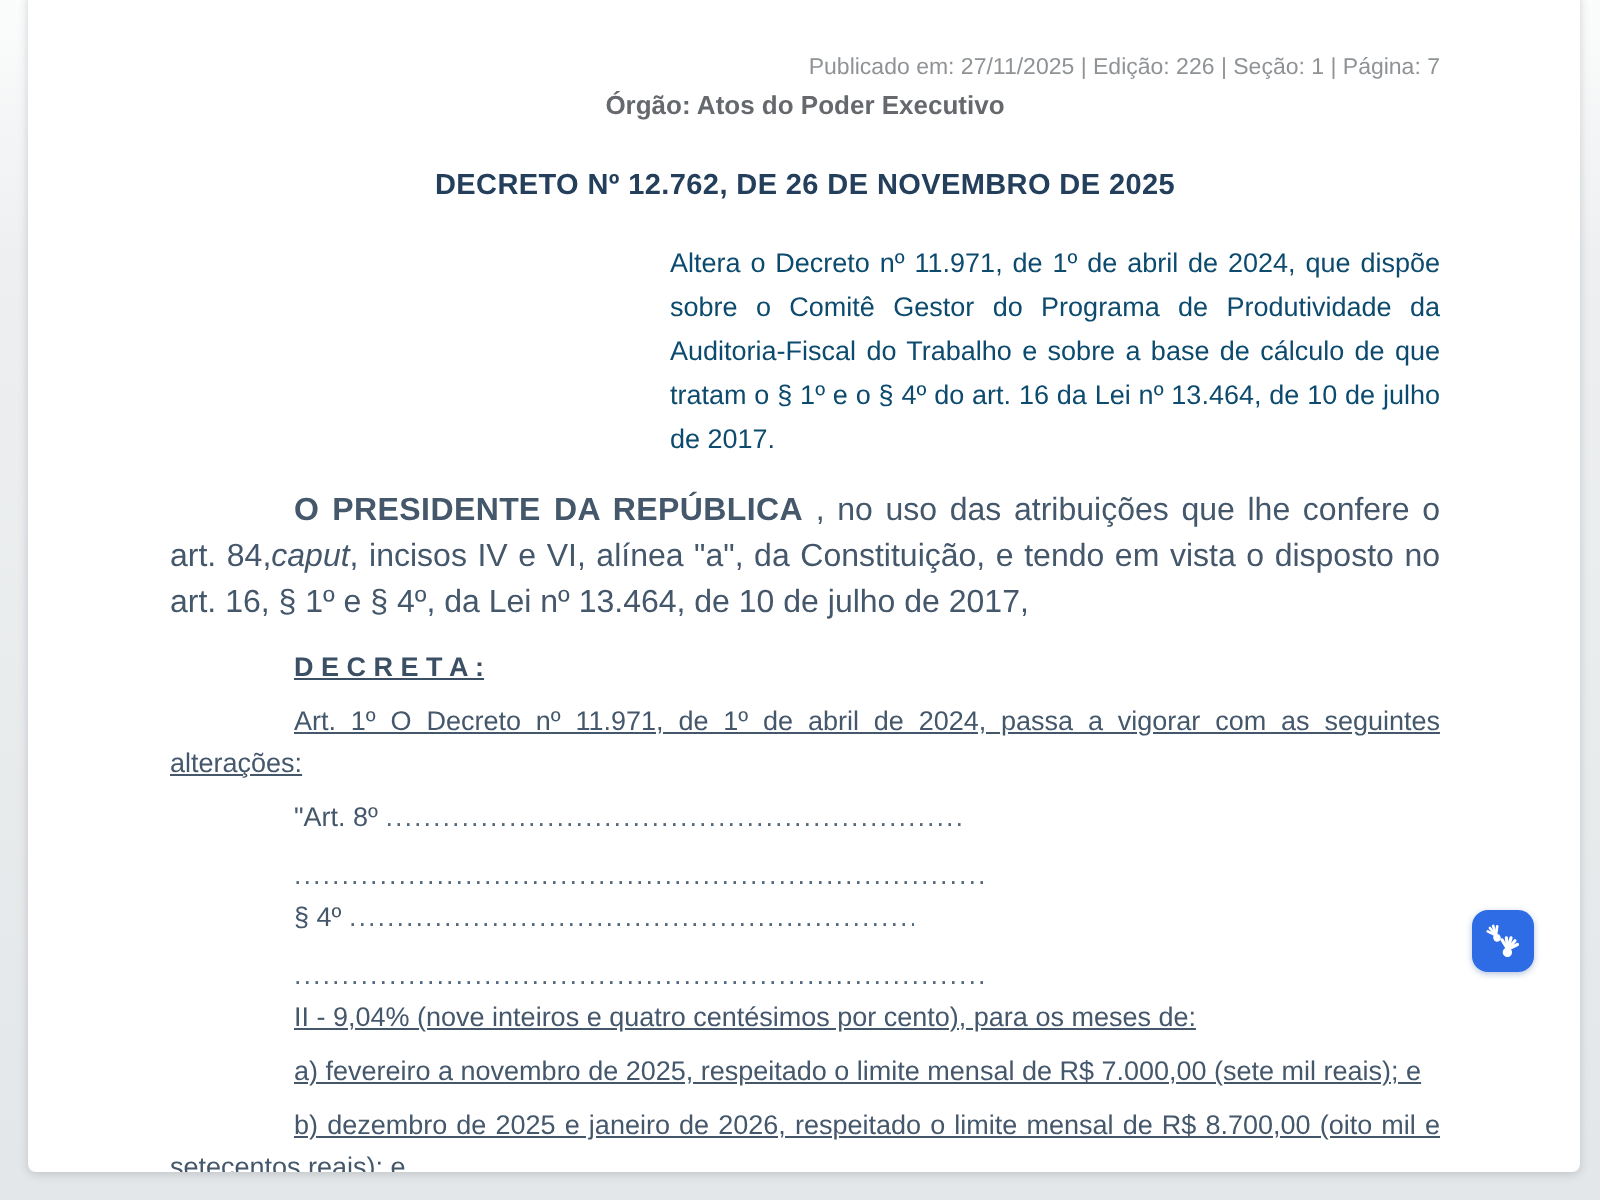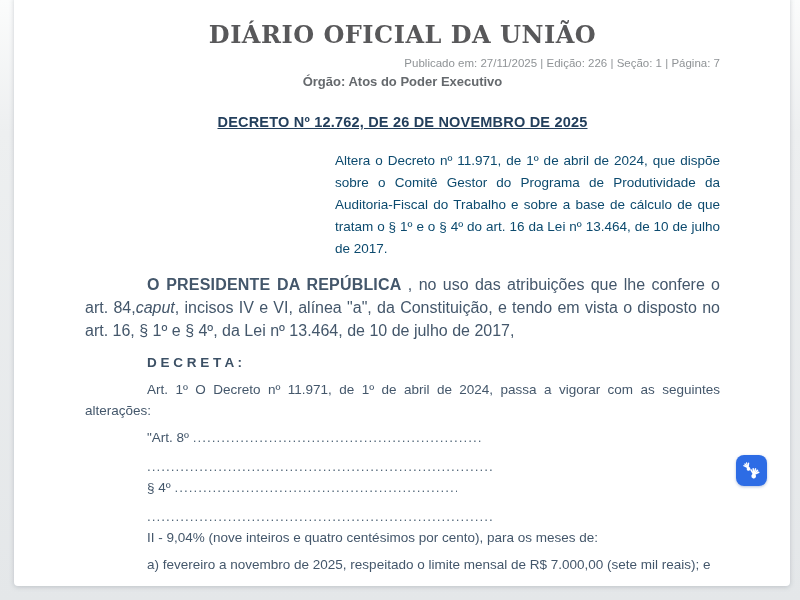--- a/index.html
+++ b/index.html
@@ -9,31 +9,31 @@
   .card{position:absolute;left:14px;top:-4px;width:776px;height:590px;background:#ffffff;
     border-radius:4px;box-shadow:0 1px 5px rgba(90,100,110,.28);overflow:hidden;}
   .doc{padding:24px 70px 0 71px;}
 
   .masthead-title{margin:0;text-align:center;font-family:"DejaVu Serif","Liberation Serif",serif;
     font-size:24px;font-weight:700;color:#58585a;letter-spacing:.5px;}
   .meta{margin-top:8px;text-align:right;font-size:11.5px;color:#8f9396;}
   .organ{margin-top:5px;text-align:center;font-size:13px;font-weight:700;color:#65696d;}
 
   .decree-title{margin:25px 0 0;text-align:center;font-size:14.5px;font-weight:700;
-    color:#233f5c;letter-spacing:.2px;text-decoration:underline;}
+    color:#233f5c;letter-spacing:.2px;}
 
   .summary{margin:20px 0 0 250px;text-align:justify;font-size:13.5px;line-height:22px;color:#0c4a6e;}
 
   .preamble{margin:13px 0 0;text-indent:62px;text-align:justify;font-size:16px;
     line-height:23px;color:#44576b;}
   .preamble b{letter-spacing:.2px;}
 
   .bodytext p{font-size:13.5px;line-height:21px;color:#44576b;margin:0 0 6px;}
   .decreta{font-weight:700;margin-top:10px !important;color:#3c5065 !important;}
-  .indent{text-indent:62px;text-align:justify;}
+  .indent{text-indent:62px;text-align:justify;text-decoration:underline;}
   .dotline{padding-left:62px;white-space:nowrap;overflow:hidden;}
   .dots{display:inline-block;overflow:hidden;white-space:nowrap;vertical-align:bottom;
     letter-spacing:1px;color:#53687a;max-width:288px;}
   .dots-full{max-width:346px;}
   .dots-p4{max-width:283px;}
   .mb8{margin-bottom:8px !important;}
   .mb0{margin-bottom:0 !important;}
 
   .vlibras-btn{position:absolute;left:736px;top:455px;width:31px;height:31px;border:0;
     border-radius:8px;background:#2d6ce5;cursor:pointer;padding:0;
@@ -41,21 +41,20 @@
   .vlibras-btn svg{display:block;margin:0 auto;}
 </style>
 </head>
 <body>
 
 <div class="stage">
   <div class="card">
     <div class="doc">
 
       <header>
-        <h1 class="masthead-title">DIÁRIO OFICIAL DA UNIÃO</h1>
         <div class="meta">Publicado em: 27/11/2025 | Edição: 226 | Seção: 1 | Página: 7</div>
         <div class="organ">Órgão: Atos do Poder Executivo</div>
       </header>
 
       <h2 class="decree-title">DECRETO Nº 12.762, DE 26 DE NOVEMBRO DE 2025</h2>
 
       <p class="summary">Altera o Decreto nº 11.971, de 1º de abril de 2024, que dispõe sobre o Comitê Gestor do Programa de Produtividade da Auditoria-Fiscal do Trabalho e sobre a base de cálculo de que tratam o § 1º e o § 4º do art. 16 da Lei nº 13.464, de 10 de julho de 2017.</p>
 
       <p class="preamble"><b>O PRESIDENTE DA REPÚBLICA</b><span> , no uso das atribuições que lhe confere o art. 84,</span><i>caput</i><span>, incisos IV e VI, alínea "a", da Constituição, e tendo em vista o disposto no art. 16, § 1º e § 4º, da Lei nº 13.464, de 10 de julho de 2017,</span></p>
 

